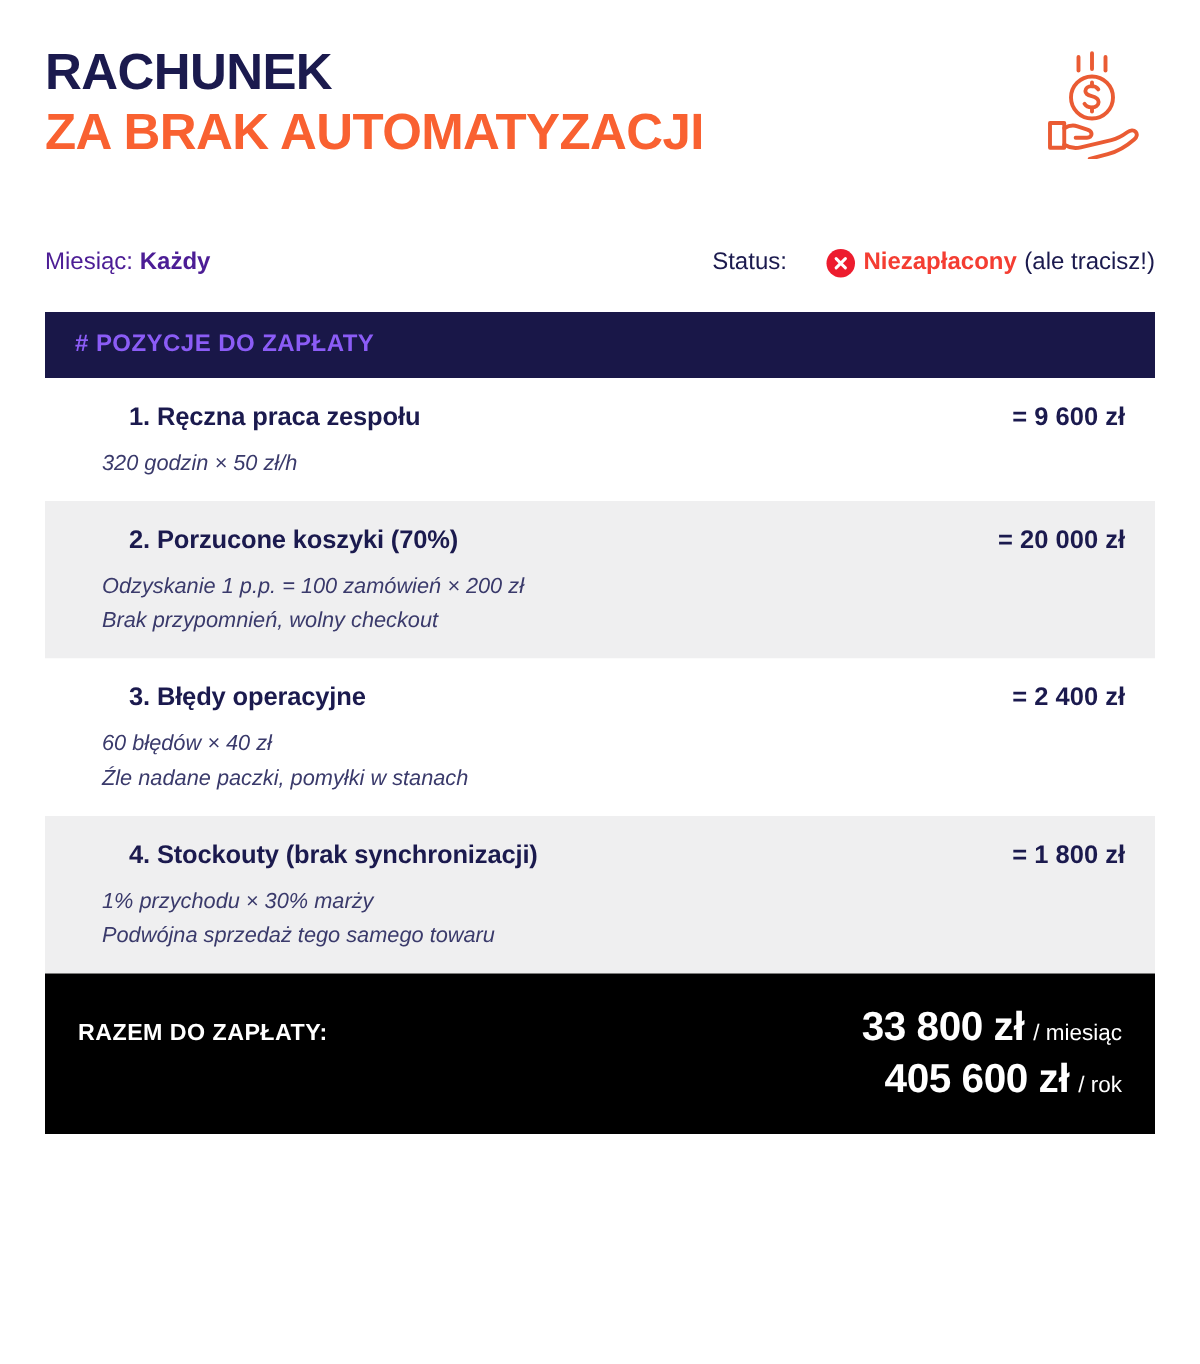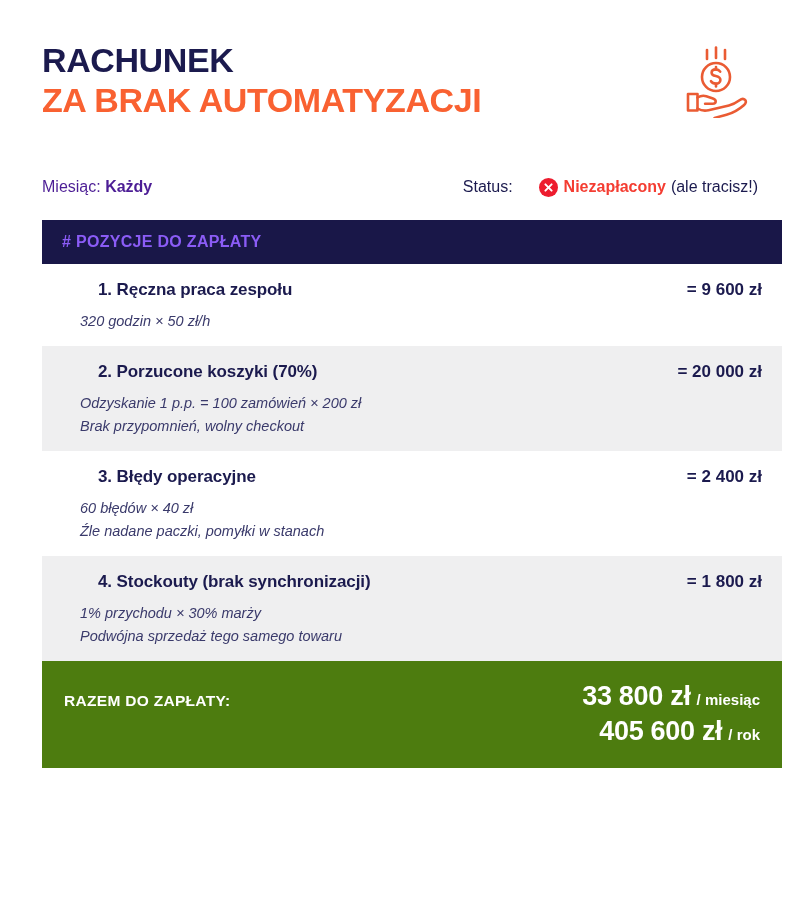--- a/index.html
+++ b/index.html
@@ -15,21 +15,21 @@
     font-family: "Liberation Sans", "DejaVu Sans", sans-serif;
     color: #1b1a4e;
     overflow: hidden;
   }
 
   .invoice {
     position: relative;
     width: 800px;
     height: 909px;
     background: #ffffff;
-    padding: 12px;
+    padding: 0;
   }
 
   
   .header {
     position: relative;
     padding: 28px 30px 0 30px;
     height: 150px;
   }
   .title-block {
     width: 640px;
@@ -149,21 +149,21 @@
     font-style: italic;
     color: #3a3a6b;
     margin-top: 10px;
     padding-left: 18px;
     line-height: 1.55;
   }
   .li-sub .sub2 { display: block; }
 
   
   .total {
-    background: #4d7c0f;
+    background: #000000;
     color: #ffffff;
     padding: 18px 22px 20px 22px;
     display: flex;
     align-items: flex-start;
     justify-content: space-between;
   }
   .total-label {
     font-size: 15.5px;
     font-weight: bold;
     letter-spacing: 0.3px;
@@ -176,21 +176,21 @@
     justify-content: flex-end;
     line-height: 1.28;
   }
   .total-amount {
     font-size: 27px;
     font-weight: bold;
     letter-spacing: -0.3px;
   }
   .total-period {
     font-size: 15px;
-    font-weight: bold;
+    font-weight: normal;
     margin-left: 6px;
   }
 </style>
 </head>
 <body>
 
 <div class="invoice">
 
   <div class="header">
     <div class="title-block">

